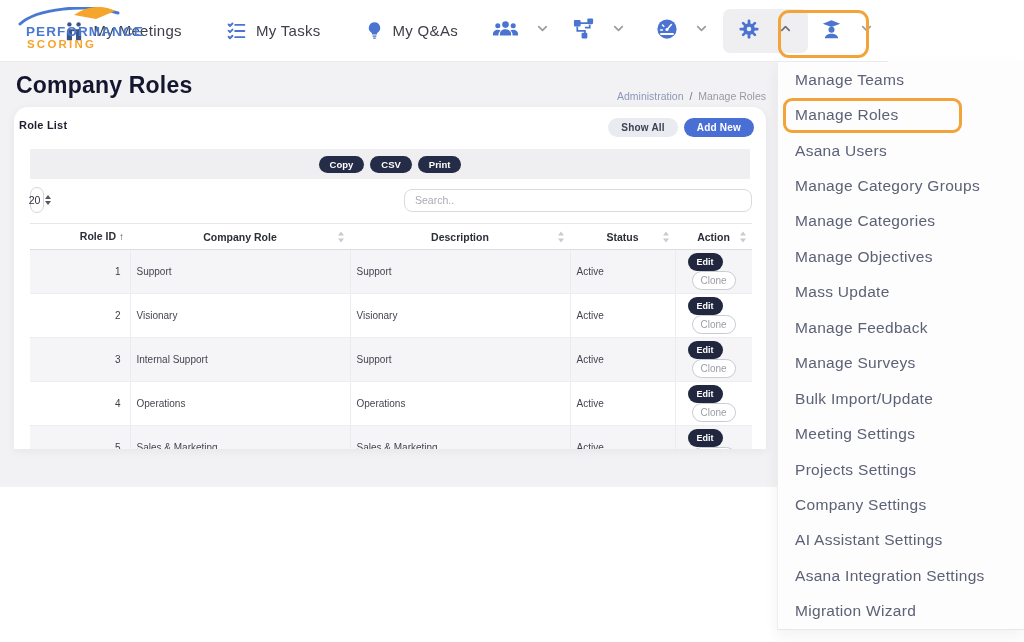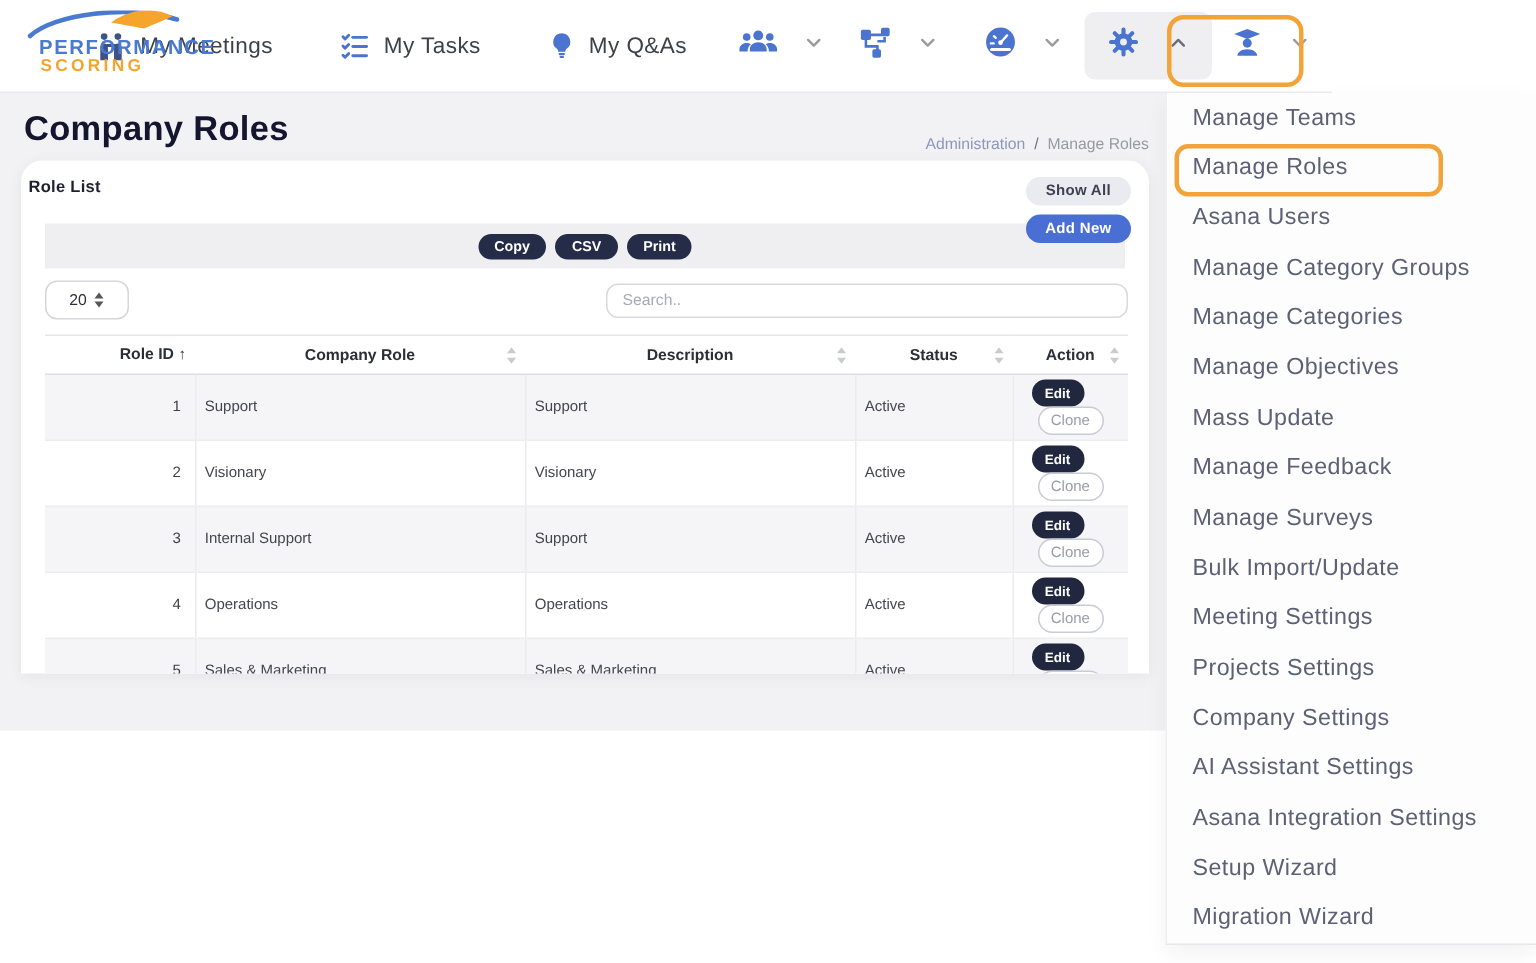--- a/index.html
+++ b/index.html
@@ -32,33 +32,33 @@
   .breadcrumb { position:absolute; right:258px; top:28px; font-size:10.5px; white-space:nowrap; }
   .bc-a { color:#8d97bb; }
   .bc-sep { color:#6f7180; margin:0 3px; }
   .bc-cur { color:#989aa3; }
 
   
   .card { position:absolute; left:14px; top:45px; width:752px; height:342px; background:#ffffff;
           border-radius:14px 14px 0 0; box-shadow:0 2px 10px rgba(30,32,60,.06); overflow:hidden; }
   .card-head { position:relative; height:40px; }
   .card-title { position:absolute; left:5px; top:12px; font-size:11px; font-weight:700; color:#1e2030; letter-spacing:.2px; }
-  .head-actions { position:absolute; right:12px; top:11px; display:flex; gap:6px;flex-direction:column; }
+  .head-actions { position:absolute; right:12px; top:11px; display:flex; gap:6px; }
   .pill { border:none; font-family:inherit; font-size:10px; font-weight:600; padding:4px 13px;
           border-radius:11px; cursor:pointer; letter-spacing:.2px; }
   .pill.ghost { background:#e9ebf0; color:#3d4053; }
   .pill.primary { background:#4a6fd4; color:#ffffff; }
 
   .export-strip { margin:2px 16px 0; height:30px; background:#efeff1; display:flex;
                   align-items:center; justify-content:center; gap:6px; }
   .export-strip button { border:none; font-family:inherit; background:#242c47; color:#fff;
                   font-size:9.5px; font-weight:600; padding:3px 11px; border-radius:10px; cursor:pointer; }
 
   .controls { margin-top:8px; padding:0 14px 0 16px; display:flex; align-items:center; }
-  .len-select { width:56px; height:26px; border:1px solid #d4d6dc; border-radius:8px; background:#fff;
+  .len-select { width:14px; height:26px; border:1px solid #d4d6dc; border-radius:8px; background:#fff;
                 display:flex; align-items:center; justify-content:center; gap:5px;
                 font-size:10.5px; color:#2e3039; cursor:pointer; }
   .stepper { position:relative; width:7px; height:10px; display:inline-block; }
   .stepper::before { content:''; position:absolute; top:0; left:0; border-left:3px solid transparent;
                 border-right:3px solid transparent; border-bottom:4px solid #55575f; }
   .stepper::after  { content:''; position:absolute; bottom:0; left:0; border-left:3px solid transparent;
                 border-right:3px solid transparent; border-top:4px solid #55575f; }
   .search-input { margin-left:auto; width:348px; height:23px; border:1px solid #d8dade; border-radius:8px;
                 font-family:inherit; font-size:10.5px; color:#43454f; padding:0 10px; outline:none; }
   .search-input::placeholder { color:#a9abb4; }
@@ -405,22 +405,19 @@
         <div class="menu-item">
           <span class="menu-label">Company Settings</span>
         </div>
         <div class="menu-item">
           <span class="menu-label">AI Assistant Settings</span>
         </div>
         <div class="menu-item">
           <span class="menu-label">Asana Integration Settings</span>
         </div>
         <div class="menu-item">
-          <span class="menu-label">Setup Wizard</span>
-        </div>
-        <div class="menu-item">
           <span class="menu-label">Migration Wizard</span>
         </div>
       </div>
   </aside>
 
   <div class="ann-gear"></div>
 </div>
 
 </body></html>

